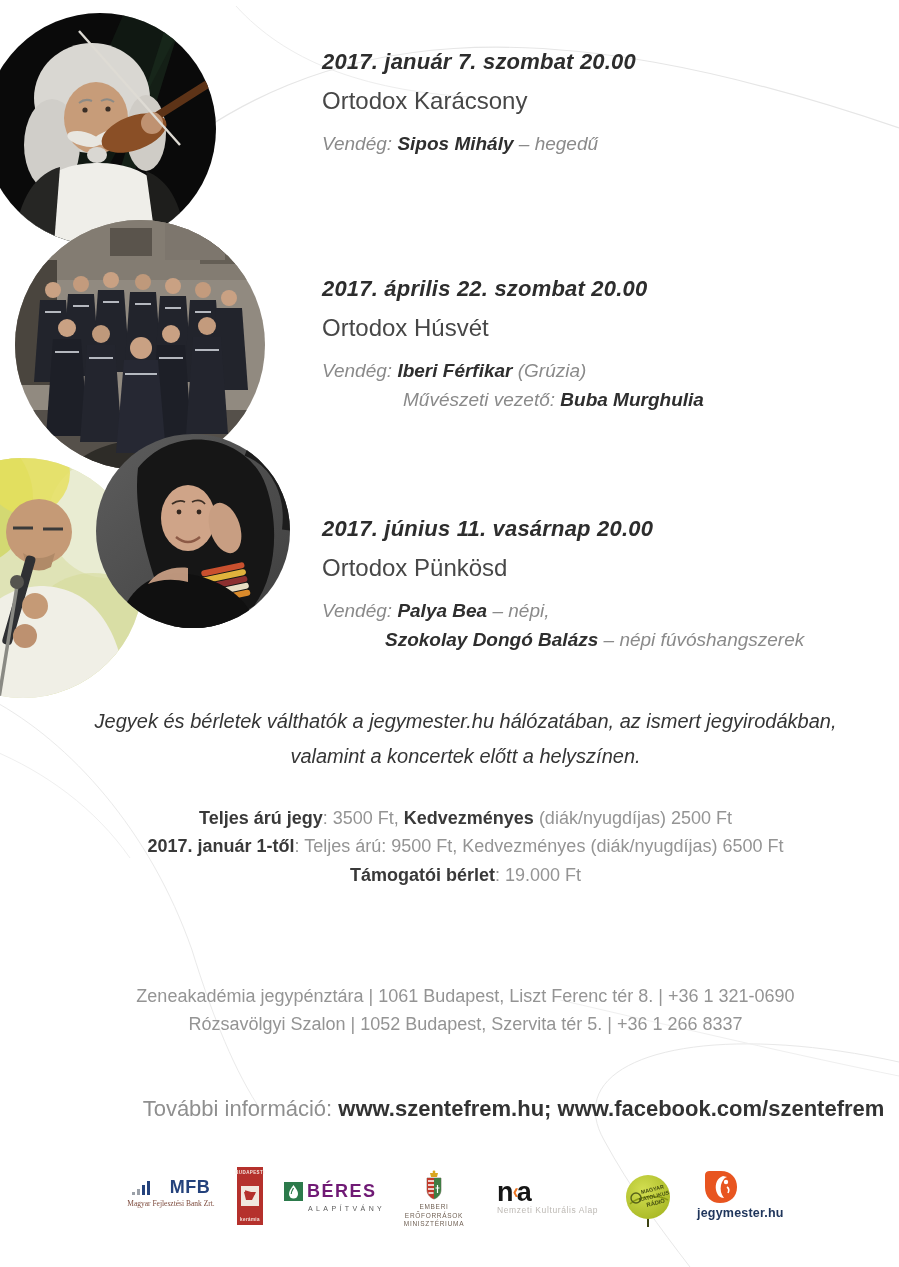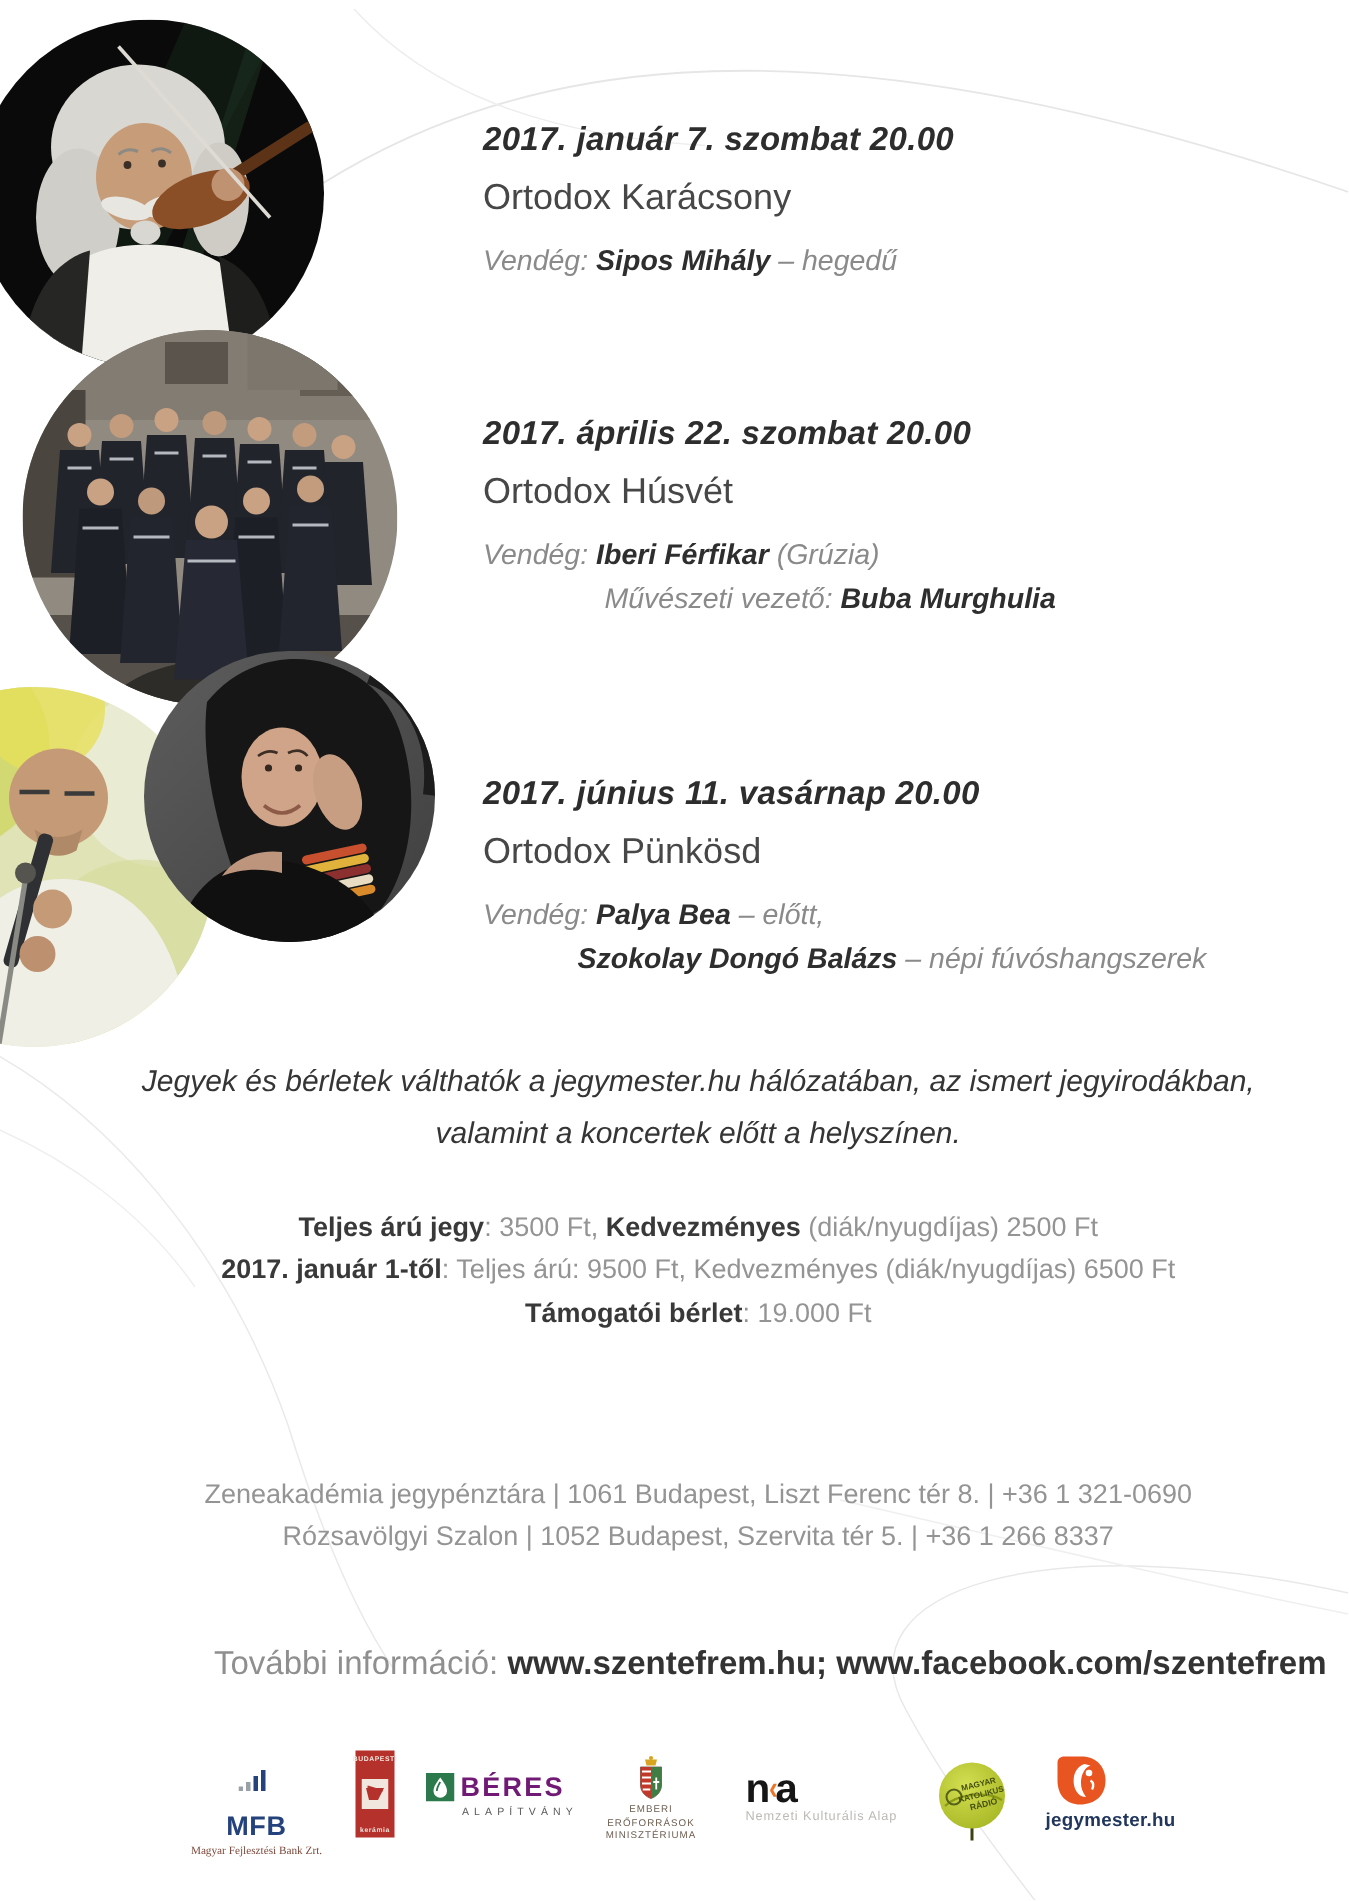--- a/index.html
+++ b/index.html
@@ -15,39 +15,39 @@
   .photo-choir{left:15px;top:220px;width:250px;height:250px;z-index:2;}
   .photo-piper{left:-97px;top:458px;width:240px;height:240px;z-index:3;}
   .photo-palya{left:96px;top:434px;width:194px;height:194px;z-index:4;}
 
   
   .event{position:absolute;left:322px;z-index:5;}
   .ev-date{font-size:22px;font-weight:700;font-style:italic;color:#2d2d2d;letter-spacing:.2px;line-height:26px;}
   .ev-title{font-size:24px;font-weight:400;color:#474747;margin-top:10px;line-height:32px;}
   .ev-guest{font-size:19px;font-style:italic;color:#8a8a8a;margin-top:12px;line-height:29px;}
   .ev-guest .name{font-weight:700;color:#2e2e2e;}
-  .ev1{top:80px;} .ev2{top:276px;} .ev3{top:516px;}
+  .ev1{top:49px;} .ev2{top:276px;} .ev3{top:516px;}
   .indent-a{padding-left:81px;} .indent-b{padding-left:63px;}
 
   
   .center-block{position:absolute;left:16px;width:899px;text-align:center;z-index:5;}
   .note{top:704px;font-size:20px;font-style:italic;color:#353535;line-height:35px;}
   .prices{top:804px;}
   .sec-header{font-size:19px;font-weight:700;color:#383838;line-height:24px;margin-bottom:8px;}
   .g-line{font-size:18px;color:#949494;line-height:28.3px;}
   .g-line b{color:#393939;font-weight:700;}
   .offices{top:982px;}
   .offices .g-line{line-height:28px;}
   .moreinfo{top:1096px;font-size:22px;color:#8f8f8f;margin-left:48px;}
   .moreinfo b{color:#333333;font-weight:700;}
 
   
   .logo{position:absolute;z-index:5;}
   .logo-mfb{left:121px;top:1178px;width:100px;text-align:center;}
-  .mfb-row{display:flex;align-items:center;justify-content:center;gap:14px;flex-direction:column;}
+  .mfb-row{display:flex;align-items:center;justify-content:center;gap:14px;}
   .mfb-name{font-size:18px;font-weight:700;color:#24427c;letter-spacing:.5px;line-height:18px;}
   .mfb-sub{font-family:"Liberation Serif",serif;font-size:7.5px;color:#7d4a3c;margin-top:3px;white-space:nowrap;}
   .logo-keramia{left:237px;top:1167px;width:26px;height:58px;background:#b5312c;
                 display:flex;flex-direction:column;align-items:center;justify-content:space-between;
                 padding:3px 1px;box-sizing:border-box;}
   .ker-txt{font-size:4.5px;font-weight:700;color:#f4e8e0;letter-spacing:.4px;white-space:nowrap;}
   .logo-beres{left:284px;top:1181px;width:104px;}
   .beres-row{display:flex;align-items:center;gap:4px;}
   .beres-name{font-size:18px;font-weight:700;color:#701a75;letter-spacing:1.5px;}
   .beres-sub{font-size:7px;color:#5a5a5a;letter-spacing:3.4px;margin-top:3px;margin-left:24px;}
@@ -239,21 +239,21 @@
     <div class="ev-guest">
       <div><span>Vendég: </span><span class="name">Iberi Férfikar</span><span> (Grúzia)</span></div>
       <div class="indent-a"><span>Művészeti vezető: </span><span class="name">Buba Murghulia</span></div>
     </div>
   </div>
 
   <div class="event ev3">
     <div class="ev-date">2017. június 11. vasárnap 20.00</div>
     <div class="ev-title">Ortodox Pünkösd</div>
     <div class="ev-guest">
-      <div><span>Vendég: </span><span class="name">Palya Bea</span><span> – előtt,</span></div>
+      <div><span>Vendég: </span><span class="name">Palya Bea</span><span> – népi,</span></div>
       <div class="indent-b"><span class="name">Szokolay Dongó Balázs</span><span> – népi fúvóshangszerek</span></div>
     </div>
   </div>
 
   <div class="center-block note">
     <div>Jegyek és bérletek válthatók a jegymester.hu hálózatában, az ismert jegyirodákban,</div>
     <div>valamint a koncertek előtt a helyszínen.</div>
   </div>
 
   <div class="center-block prices">

